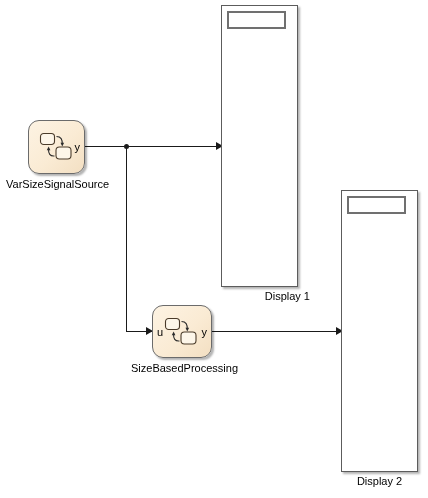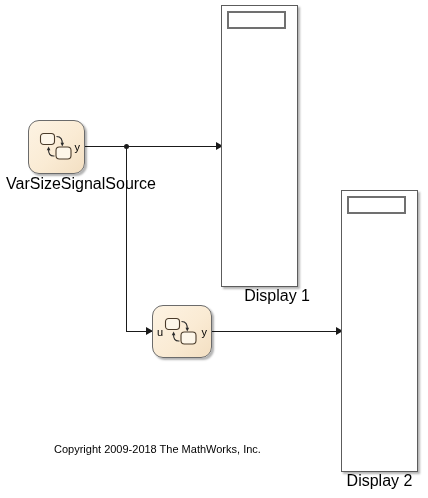--- a/index.html
+++ b/index.html
@@ -60,21 +60,21 @@
     right: 11px;
     height: 18px;
     box-sizing: border-box;
     border: 2px solid #707070;
     background: #ffffff;
   }
 
   
   .block-label {
     position: absolute;
-    font-size: 16px;
+    font-size: 11px;
     color: #000000;
     white-space: nowrap;
     text-align: center;
     line-height: 12px;
     font-family: "Liberation Sans", sans-serif;
   }
 
   
   .wire-h {
     position: absolute;
@@ -146,26 +146,26 @@
       <rect x="3.5" y="3.5" width="14" height="11" rx="3.2" ry="3.2" fill="#fdf6e9" stroke="#4a3b2a" stroke-width="1.1"></rect>
       <rect x="19" y="17" width="15" height="12" rx="3.4" ry="3.4" fill="#fdf6e9" stroke="#4a3b2a" stroke-width="1.1"></rect>
       <path d="M19.5 6.5 C24 6.5 25.5 9.5 25.3 14.5" fill="none" stroke="#2b2b2b" stroke-width="1.1"></path>
       <path d="M25.3 16.4 l-1.8 -3.6 l3.6 0 z" fill="#2b2b2b"></path>
       <path d="M17.5 26 C13 26.5 11.2 23.5 11.6 18.8" fill="none" stroke="#2b2b2b" stroke-width="1.1"></path>
       <path d="M11.6 16.6 l1.8 3.6 l-3.6 0 z" fill="#2b2b2b"></path>
     </svg>
     <span class="port-label left">u</span>
     <span class="port-label right">y</span>
   </div>
+  <div class="block-label" style="left:131px; top:362px; width:101px;">SizeBasedProcessing</div>
 
   <div class="display-block" style="left:221px; top:5px; width:77px; height:282px;">
     <div class="display-field"></div>
   </div>
   <div class="block-label" style="left:209px; top:290px; width:101px;text-align:right;">Display 1</div>
 
   <div class="display-block" style="left:341px; top:190px; width:77px; height:282px;">
     <div class="display-field"></div>
   </div>
   <div class="block-label" style="left:329px; top:475px; width:101px;">Display 2</div>
 
-  <div class="copyright" style="left:54px; top:443px;">Copyright 2009-2018 The MathWorks, Inc.</div>
 
 </div>
 
 </body></html>

